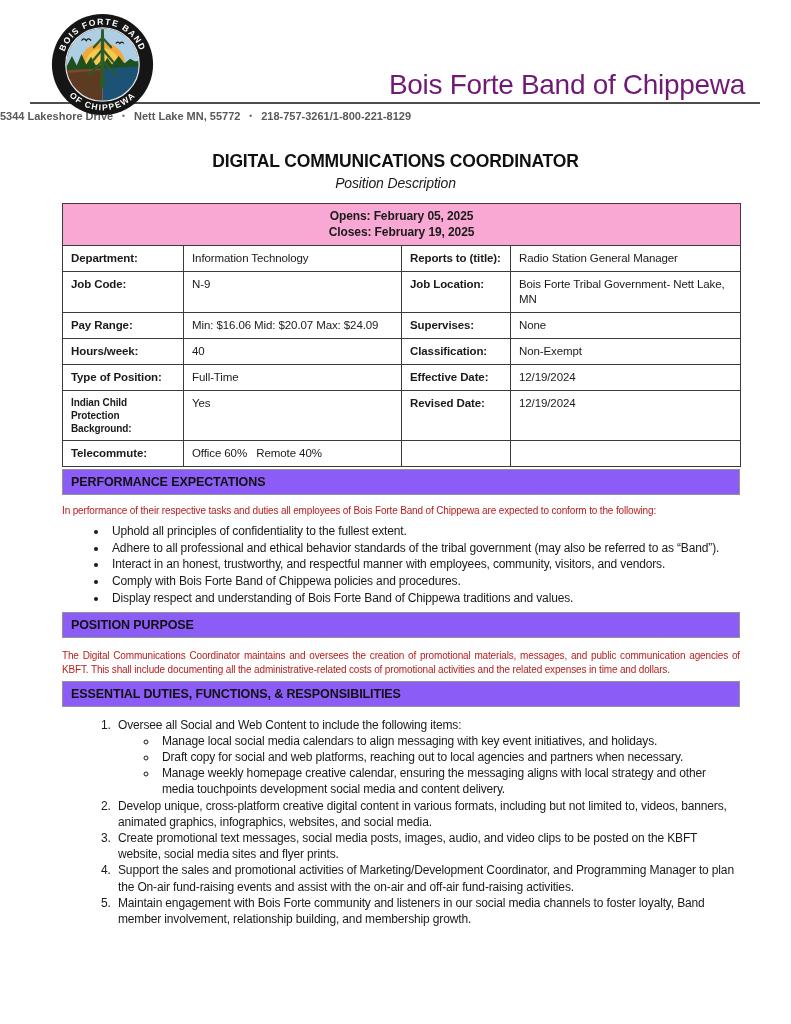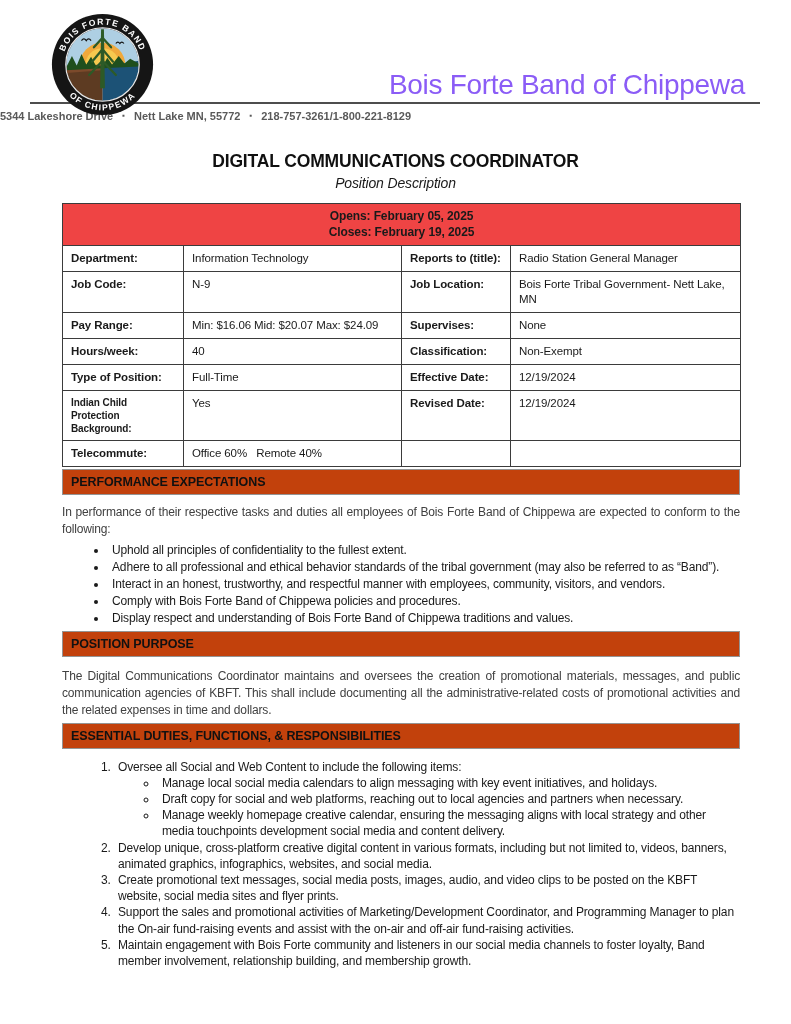--- a/index.html
+++ b/index.html
@@ -9,21 +9,21 @@
     font-family: "Liberation Sans", sans-serif;
     color: #1a1a1a;
     letter-spacing: -0.15px;
   }
 
   
   .header { position: relative; height: 104px; }
   .logo { position: absolute; left: 50px; top: 12px; width: 105px; height: 105px; z-index: 2; }
   .org-title {
     position: absolute; right: 46px; bottom: 3px;
-    font-size: 28px; font-weight: 400; color: #8b5cf6; letter-spacing: -0.3px;
+    font-size: 28px; font-weight: 400; color: #701a75; letter-spacing: -0.3px;
   }
   .header-rule {
     position: absolute; left: 30px; right: 31px; bottom: 0;
     border-bottom: 2px solid #4d4d4d;
   }
   .address {
     margin-top: 6px; 
     font-size: 11px; font-weight: 700; color: #595959; letter-spacing: 0;
   }
   .address .sep { display: inline-block; margin: 0 9px; font-size: 8px; vertical-align: 2px; color: #595959; }
@@ -34,37 +34,37 @@
 
   
   .content { margin-left: 62px; width: 678px; }
 
   
   table.summary {
     margin-top: 12px; width: 678px; border-collapse: collapse; table-layout: fixed;
     font-size: 11.5px; letter-spacing: -0.1px;
   }
   table.summary td { border: 1px solid #3b3b3b; padding: 5px 8px; vertical-align: top; line-height: 1.3; }
-  td.thead { background: #ef4444; text-align: center; font-weight: 700; font-size: 12px; padding: 6px 8px; }
+  td.thead { background: #f9a8d4; text-align: center; font-weight: 700; font-size: 12px; padding: 6px 8px; }
   td.lbl { font-weight: 700; }
   td.lbl.small { font-size: 10px; line-height: 1.3; }
   td.val { white-space: pre-wrap; }
 
   
   .section-bar {
-    background: #c2410c; border: 1px solid #949494;
+    background: #8b5cf6; border: 1px solid #949494;
     font-weight: 700; font-size: 12.5px; color: #111;
     padding: 5px 8px; letter-spacing: -0.1px;
   }
   .bar-performance { margin-top: 2px; }
   .bar-purpose { margin-top: 5px; }
   .bar-duties { margin-top: 4px; }
 
   
-  .para { font-size: 12px; line-height: 1.4; text-align: justify; margin-top: 9px; color: #404040; }
+  .para { font-size: 10px; line-height: 1.4; text-align: justify; margin-top: 9px; color: #b91c1c; }
   .para-purpose { margin-top: 11px; }
 
   ul.bullets { margin-top: 5px; padding-left: 46px; list-style: disc; font-size: 12px; line-height: 1.4; }
   ul.bullets li { padding-left: 4px; }
 
   ol.duties { margin-top: 10px; padding-left: 52px; list-style: decimal; font-size: 12px; line-height: 1.35; }
   ol.duties > li { padding-left: 4px; }
   ul.sub { list-style: circle; padding-left: 40px; margin: 0; }
   ul.sub li { padding-left: 4px; }
 </style>

